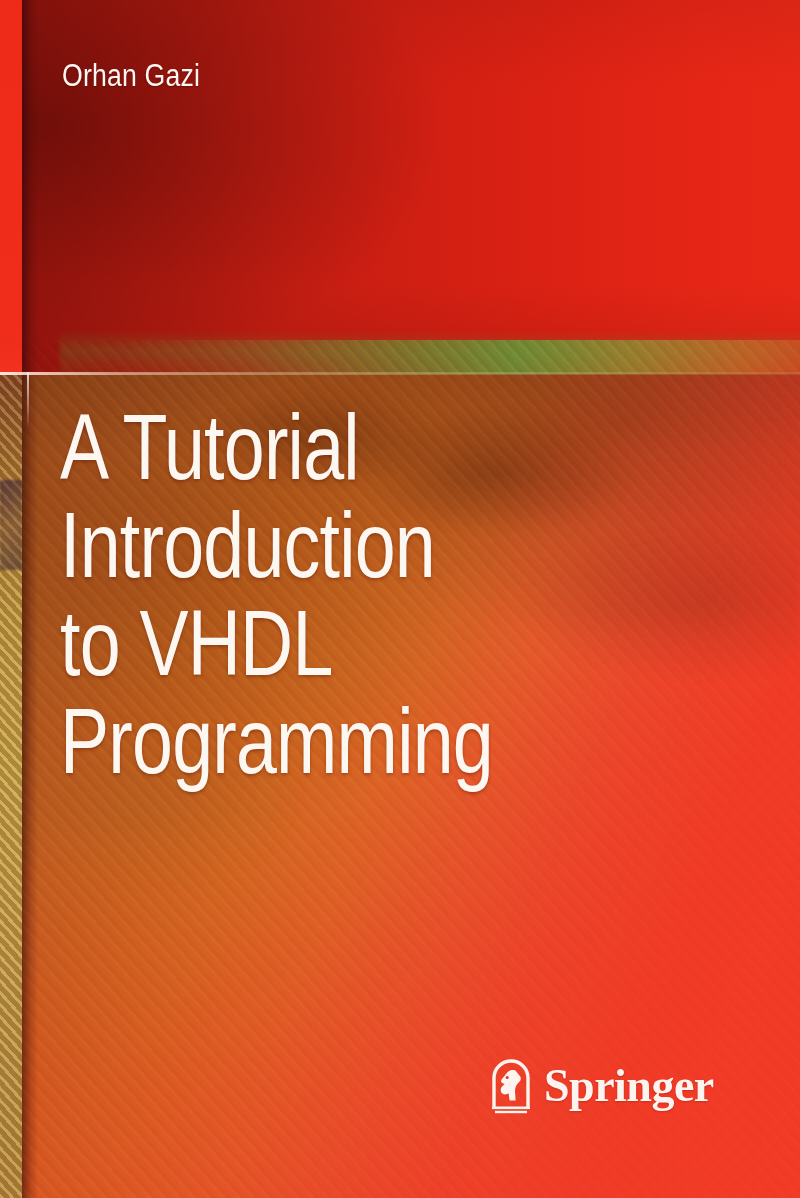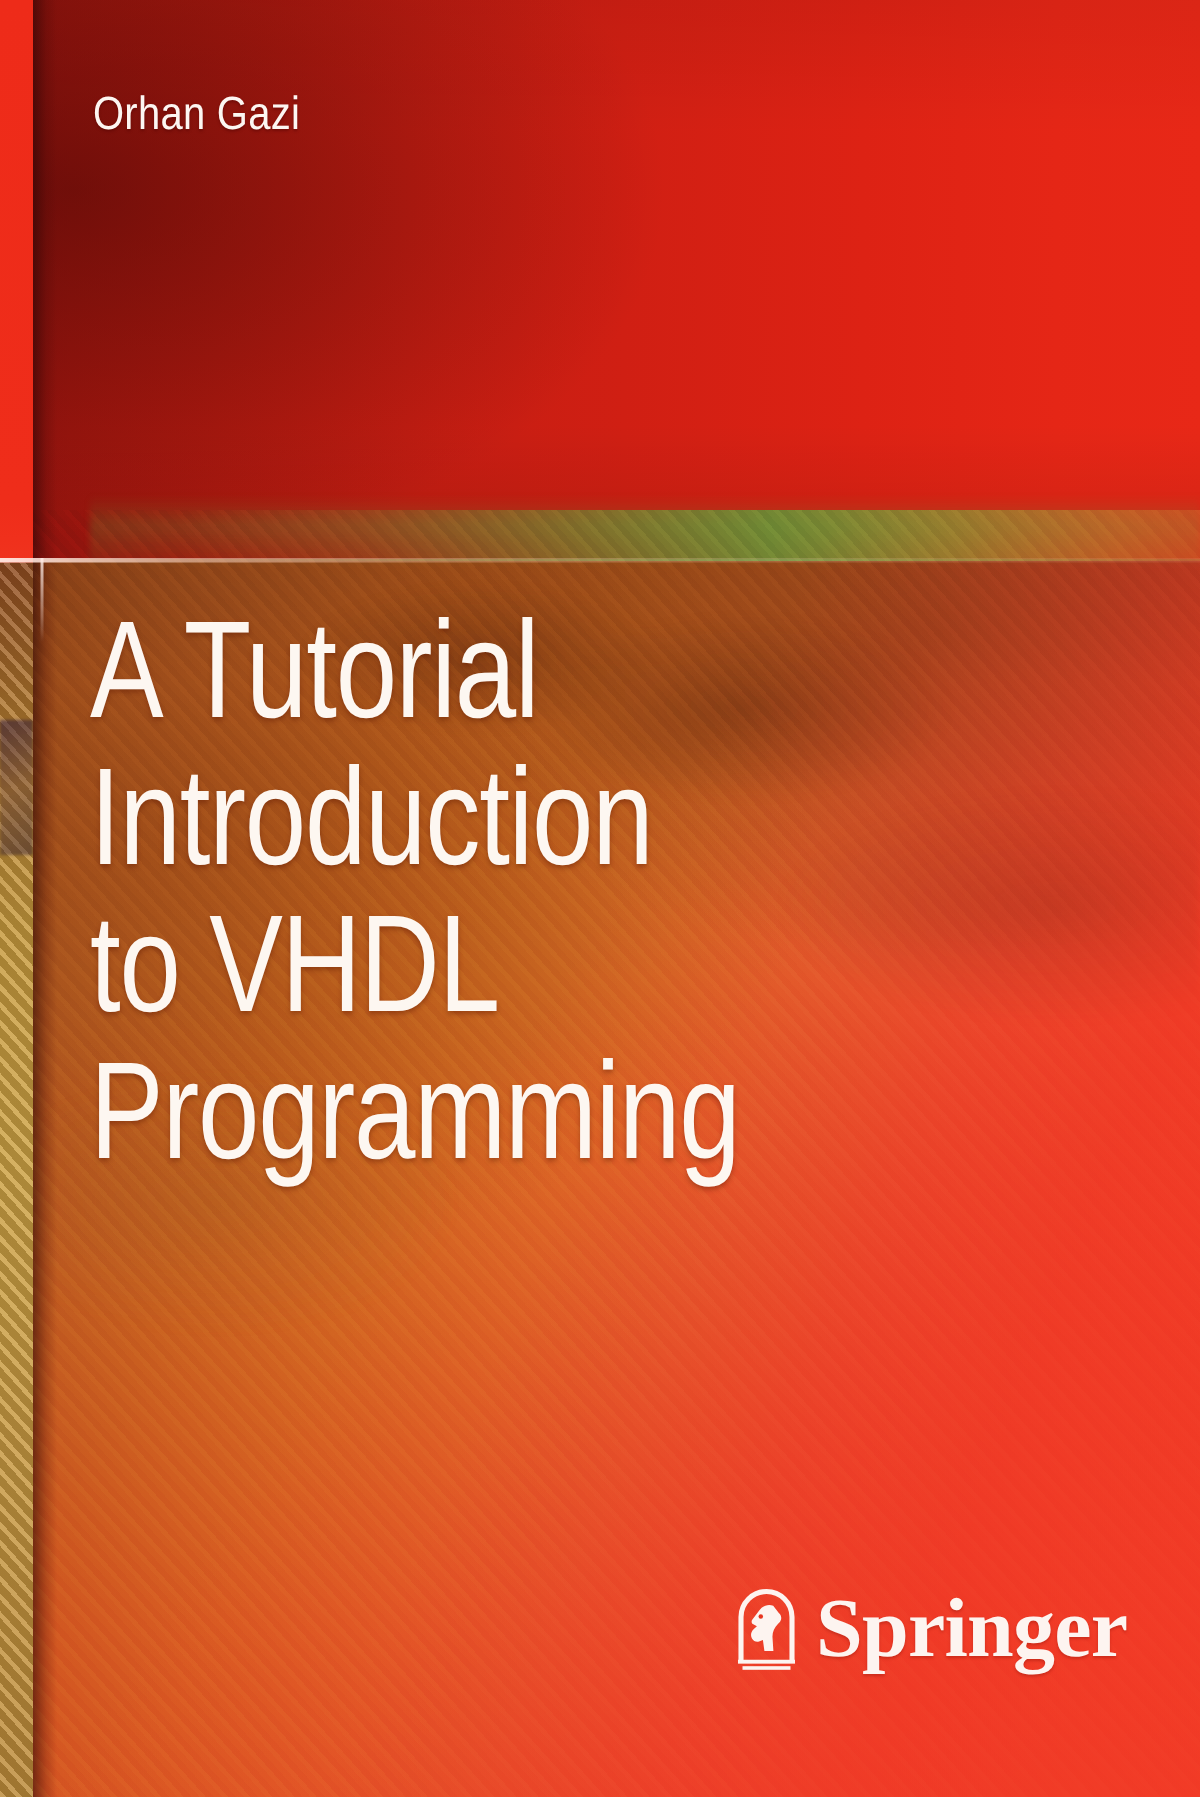--- a/index.html
+++ b/index.html
@@ -224,21 +224,21 @@
     left: 488px;
     top: 1058px;
     display: flex;
     align-items: center;
     gap: 10px;
   }
   .springer-mark { width: 46px; height: 56px; display: block; }
   .springer-word {
     color: #fdf4f0;
     font-family: "Liberation Serif", serif;
-    font-size: 56px;
+    font-size: 46px;
     font-weight: 700;
     letter-spacing: -0.5px;
     line-height: 1;
     text-shadow: 0 1px 2px rgba(120,10,0,0.30);
   }
 </style>
 </head>
 <body>
 
 <div id="cover">

